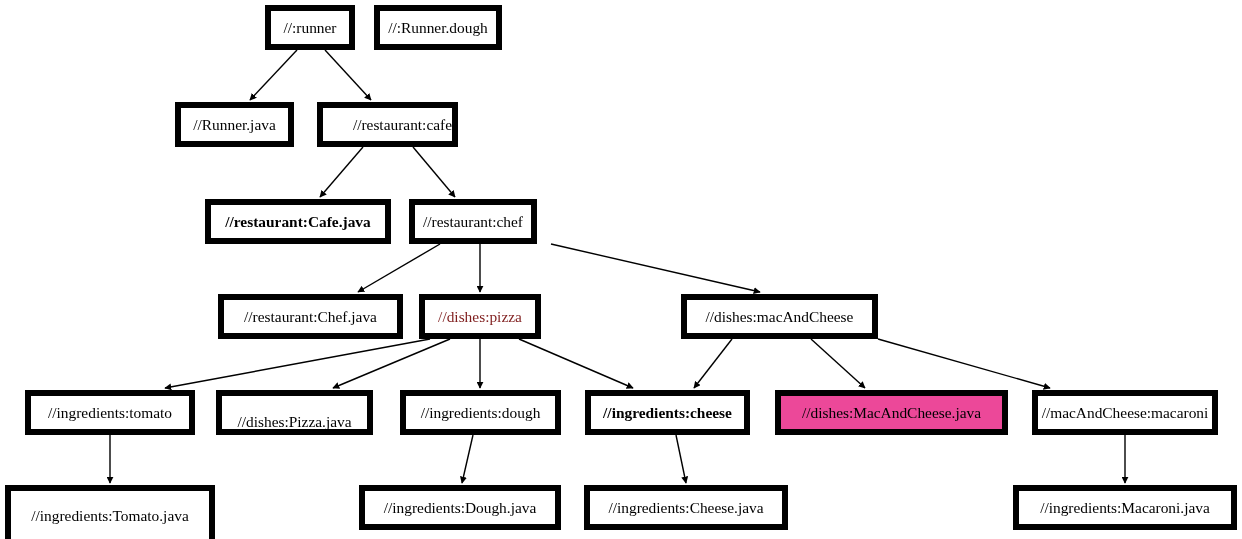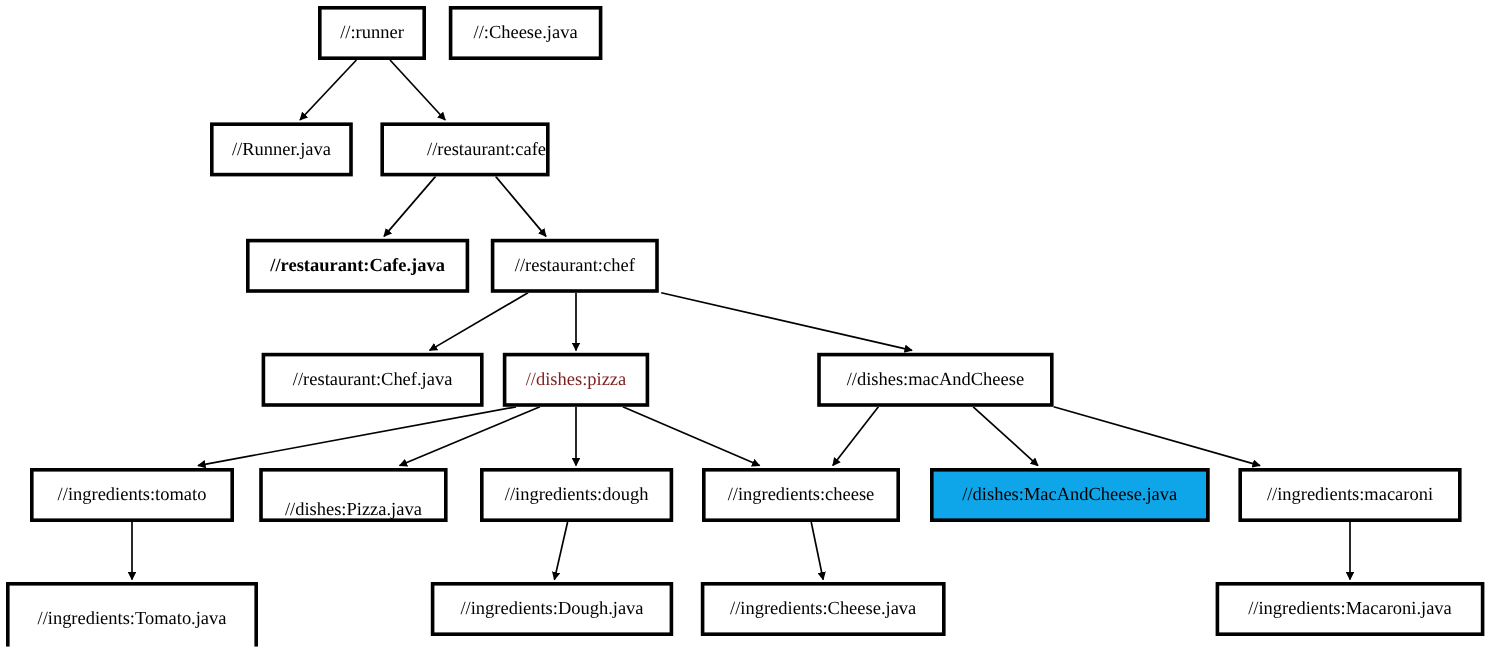--- a/index.html
+++ b/index.html
@@ -19,21 +19,21 @@
     position: absolute;
     left: 0;
     top: 0;
     width: 1242px;
     height: 539px;
     pointer-events: none;
   }
   .gnode {
     position: absolute;
     box-sizing: border-box;
-    border: 3px solid #ec4899;
+    border: 6px solid #ec4899;
     background: #ffffff;
     display: flex;
     align-items: center;
     justify-content: center;
     white-space: nowrap;
   }
   .gnode .gnode-label {
     font-family: "Liberation Serif", "DejaVu Serif", serif;
     font-size: 15.4px;
     line-height: 1;
@@ -72,32 +72,32 @@
         <line x1="676" y1="435" x2="686" y2="483" stroke="#000000" stroke-width="1.4" marker-end="url(#arrow)"></line>
         <line x1="1125" y1="435" x2="1125" y2="483" stroke="#000000" stroke-width="1.4" marker-end="url(#arrow)"></line>
       </g>
   </svg>
 
   <div id="nodes-group">
       <div class="gnode" style="left: 265px; top: 5px; width: 90px; height: 45px; border-color: rgb(0, 0, 0); background: rgb(255, 255, 255);">
         <span class="gnode-label" style="color: rgb(0, 0, 0);">//:runner</span>
       </div>
       <div class="gnode" style="left: 374px; top: 5px; width: 128px; height: 45px; border-color: rgb(0, 0, 0); background: rgb(255, 255, 255);">
-        <span class="gnode-label" style="color: rgb(0, 0, 0);">//:Cheese.java</span>
+        <span class="gnode-label" style="color: rgb(0, 0, 0);">//:Runner.dough</span>
       </div>
       <div class="gnode" style="left: 175px; top: 102px; width: 119px; height: 45px; border-color: rgb(0, 0, 0); background: rgb(255, 255, 255);">
         <span class="gnode-label" style="color: rgb(0, 0, 0);">//Runner.java</span>
       </div>
       <div class="gnode" style="left: 317px; top: 102px; width: 141px; height: 45px; border-color: rgb(0, 0, 0); background: rgb(255, 255, 255); justify-content: flex-end;">
         <span class="gnode-label" style="color: rgb(0, 0, 0);">//restaurant:cafe</span>
       </div>
       <div class="gnode" style="left: 205px; top: 199px; width: 186px; height: 45px; border-color: rgb(0, 0, 0); background: rgb(255, 255, 255);">
         <span class="gnode-label" style="color: rgb(0, 0, 0); font-weight: bold;">//restaurant:Cafe.java</span>
       </div>
-      <div class="gnode" style="left: 409px; top: 199px; width: 140px; height: 45px; border-color: rgb(0, 0, 0); background: rgb(255, 255, 255);">
+      <div class="gnode" style="left: 409px; top: 199px; width: 128px; height: 45px; border-color: rgb(0, 0, 0); background: rgb(255, 255, 255);">
         <span class="gnode-label" style="color: rgb(0, 0, 0);">//restaurant:chef</span>
       </div>
       <div class="gnode" style="left: 218px; top: 294px; width: 185px; height: 45px; border-color: rgb(0, 0, 0); background: rgb(255, 255, 255);">
         <span class="gnode-label" style="color: rgb(0, 0, 0);">//restaurant:Chef.java</span>
       </div>
       <div class="gnode" style="left: 419px; top: 294px; width: 122px; height: 45px; border-color: rgb(0, 0, 0); background: rgb(255, 255, 255);">
         <span class="gnode-label" style="color: #7f1d1d;">//dishes:pizza</span>
       </div>
       <div class="gnode" style="left: 681px; top: 294px; width: 197px; height: 45px; border-color: rgb(0, 0, 0); background: rgb(255, 255, 255);">
         <span class="gnode-label" style="color: rgb(0, 0, 0);">//dishes:macAndCheese</span>
@@ -105,27 +105,27 @@
       <div class="gnode" style="left: 25px; top: 390px; width: 170px; height: 45px; border-color: rgb(0, 0, 0); background: rgb(255, 255, 255);">
         <span class="gnode-label" style="color: rgb(0, 0, 0);">//ingredients:tomato</span>
       </div>
       <div class="gnode" style="left: 216px; top: 390px; width: 157px; height: 45px; border-color: rgb(0, 0, 0); background: rgb(255, 255, 255); align-items: flex-end;">
         <span class="gnode-label" style="color: rgb(0, 0, 0);">//dishes:Pizza.java</span>
       </div>
       <div class="gnode" style="left: 400px; top: 390px; width: 161px; height: 45px; border-color: rgb(0, 0, 0); background: rgb(255, 255, 255);">
         <span class="gnode-label" style="color: rgb(0, 0, 0);">//ingredients:dough</span>
       </div>
       <div class="gnode" style="left: 585px; top: 390px; width: 165px; height: 45px; border-color: rgb(0, 0, 0); background: rgb(255, 255, 255);">
-        <span class="gnode-label" style="color: rgb(0, 0, 0);">//ingredients:cheese</span>
+        <span class="gnode-label" style="color: rgb(0, 0, 0); font-weight: bold;">//ingredients:cheese</span>
       </div>
-      <div class="gnode" style="left: 775px; top: 390px; width: 233px; height: 45px; border-color: rgb(0, 0, 0); background: #0ea5e9; text-align: right;">
+      <div class="gnode" style="left: 775px; top: 390px; width: 233px; height: 45px; border-color: rgb(0, 0, 0); background: #ec4899; text-align: right;">
         <span class="gnode-label" style="color: rgb(0, 0, 0);">//dishes:MacAndCheese.java</span>
       </div>
       <div class="gnode" style="left: 1032px; top: 390px; width: 186px; height: 45px; border-color: rgb(0, 0, 0); background: rgb(255, 255, 255);">
-        <span class="gnode-label" style="color: rgb(0, 0, 0);">//ingredients:macaroni</span>
+        <span class="gnode-label" style="color: rgb(0, 0, 0);">//macAndCheese:macaroni</span>
       </div>
       <div class="gnode" style="left: 5px; top: 485px; width: 210px; height: 62px; border-color: rgb(0, 0, 0); background: rgb(255, 255, 255);">
         <span class="gnode-label" style="color: rgb(0, 0, 0);">//ingredients:Tomato.java</span>
       </div>
       <div class="gnode" style="left: 359px; top: 485px; width: 202px; height: 45px; border-color: rgb(0, 0, 0); background: rgb(255, 255, 255);">
         <span class="gnode-label" style="color: rgb(0, 0, 0);">//ingredients:Dough.java</span>
       </div>
       <div class="gnode" style="left: 584px; top: 485px; width: 204px; height: 45px; border-color: rgb(0, 0, 0); background: rgb(255, 255, 255);">
         <span class="gnode-label" style="color: rgb(0, 0, 0);">//ingredients:Cheese.java</span>
       </div>

